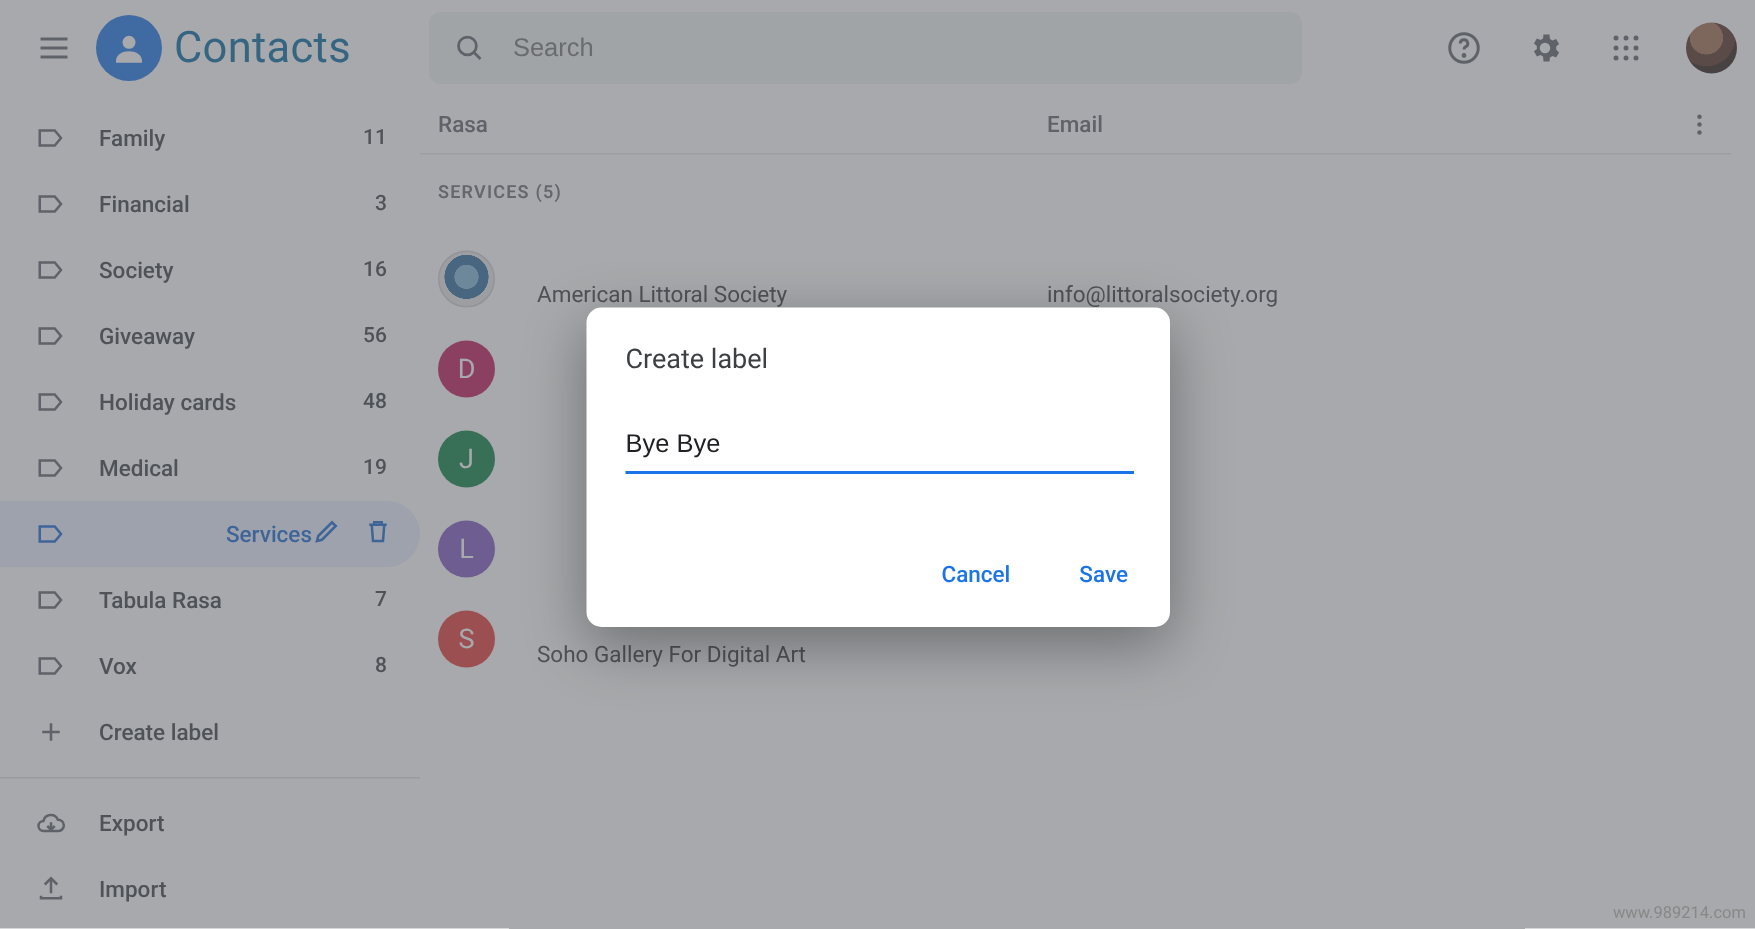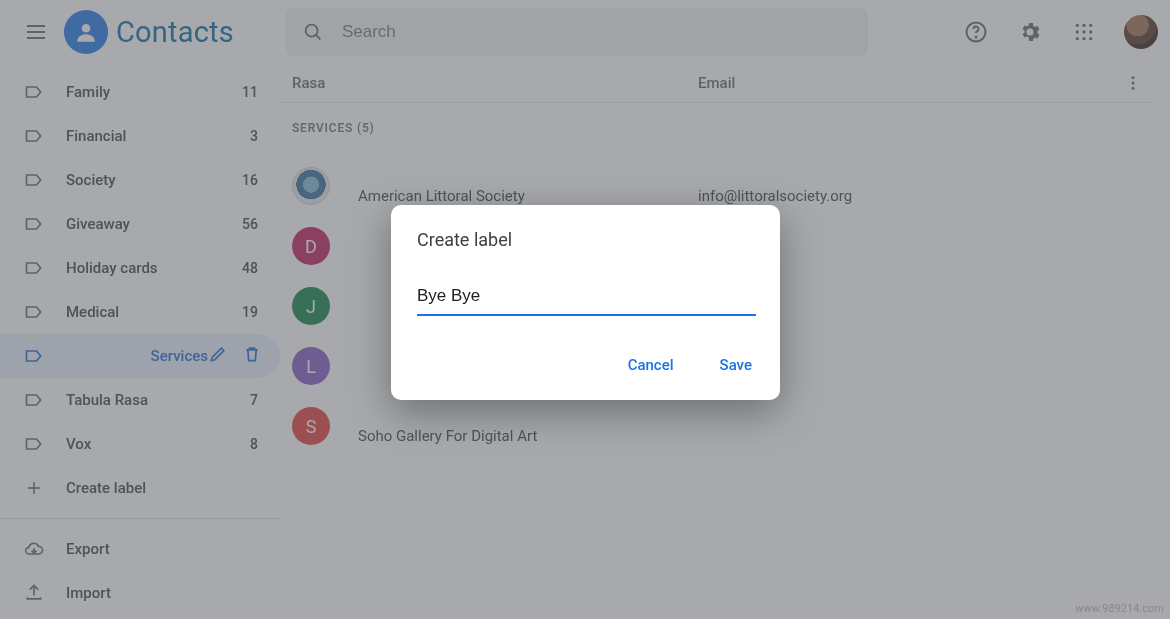--- a/index.html
+++ b/index.html
@@ -150,21 +150,21 @@
   .dialog-title { font-size: 18px; color: #3c4043; margin-bottom: 30px; }
   .dialog-input-wrap { position: relative; }
   .dialog-input {
     width: 100%; border: none; outline: none;
     font-size: 17px; color: #202124;
     padding: 6px 0 8px 0;
     border-bottom: 2px solid #1a73e8;
   }
   .dialog-actions {
     display: flex; justify-content: flex-end; gap: 38px;
-    margin-top: 34px;
+    margin-top: 52px;
     font-size: 15px; font-weight: 500;
   }
   .dialog-btn { color: #1a73e8; cursor: pointer; padding: 6px 4px; }
 
   .watermark {
     position: absolute; right: 6px; bottom: 4px;
     font-size: 11px; color: #888;
   }
 </style>
 </head>

